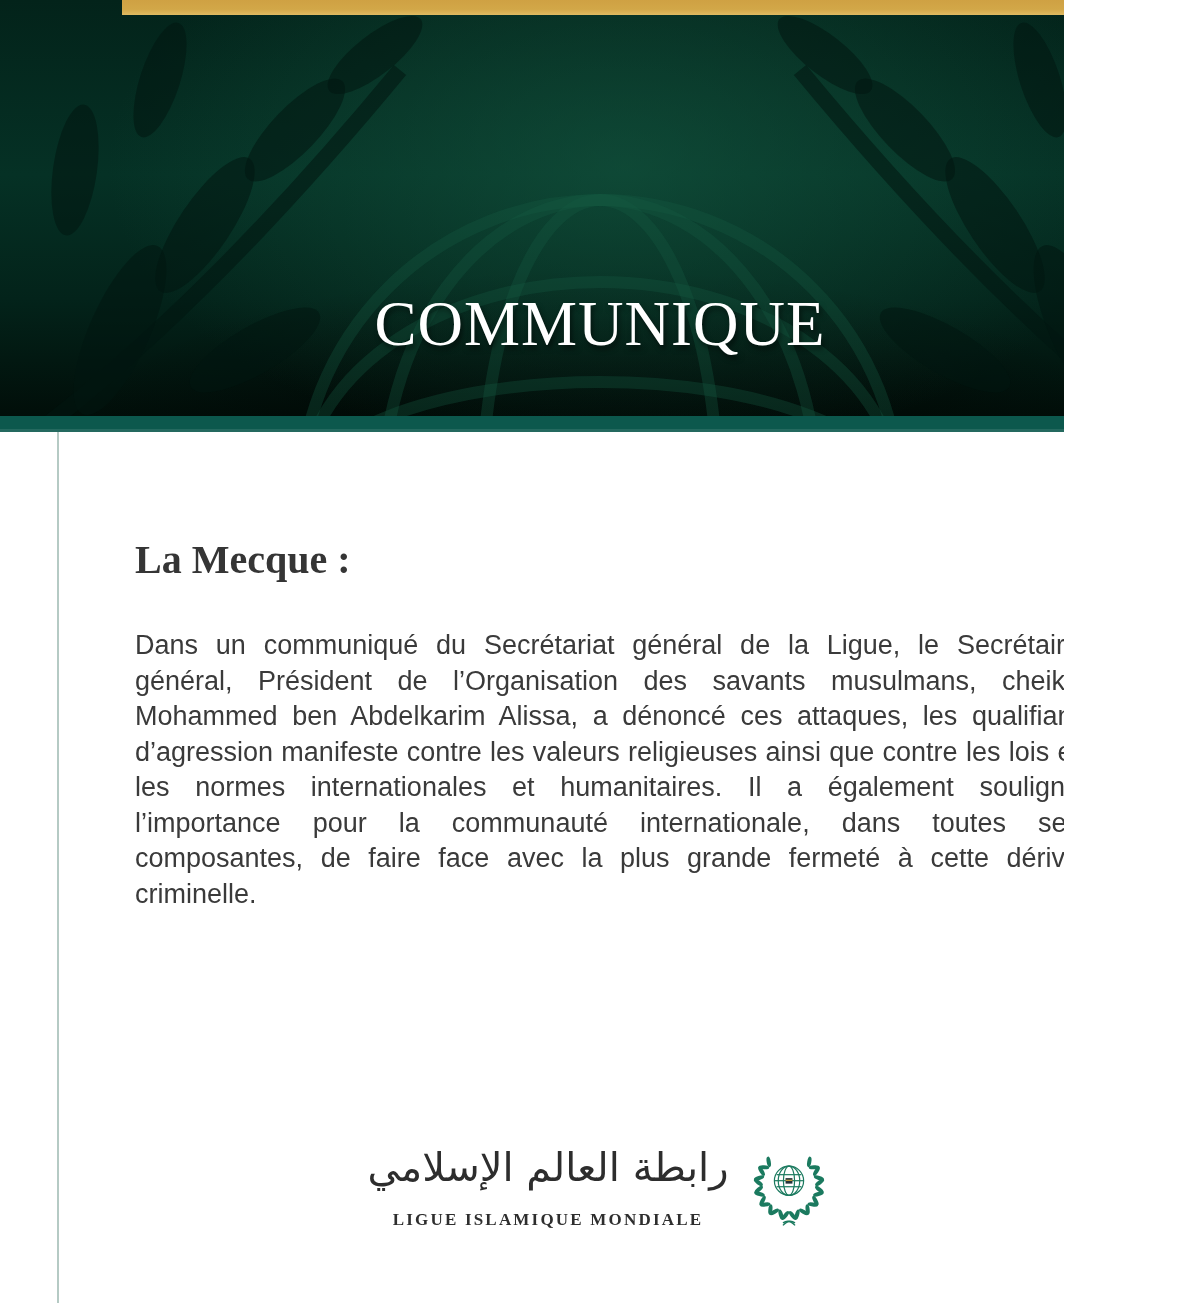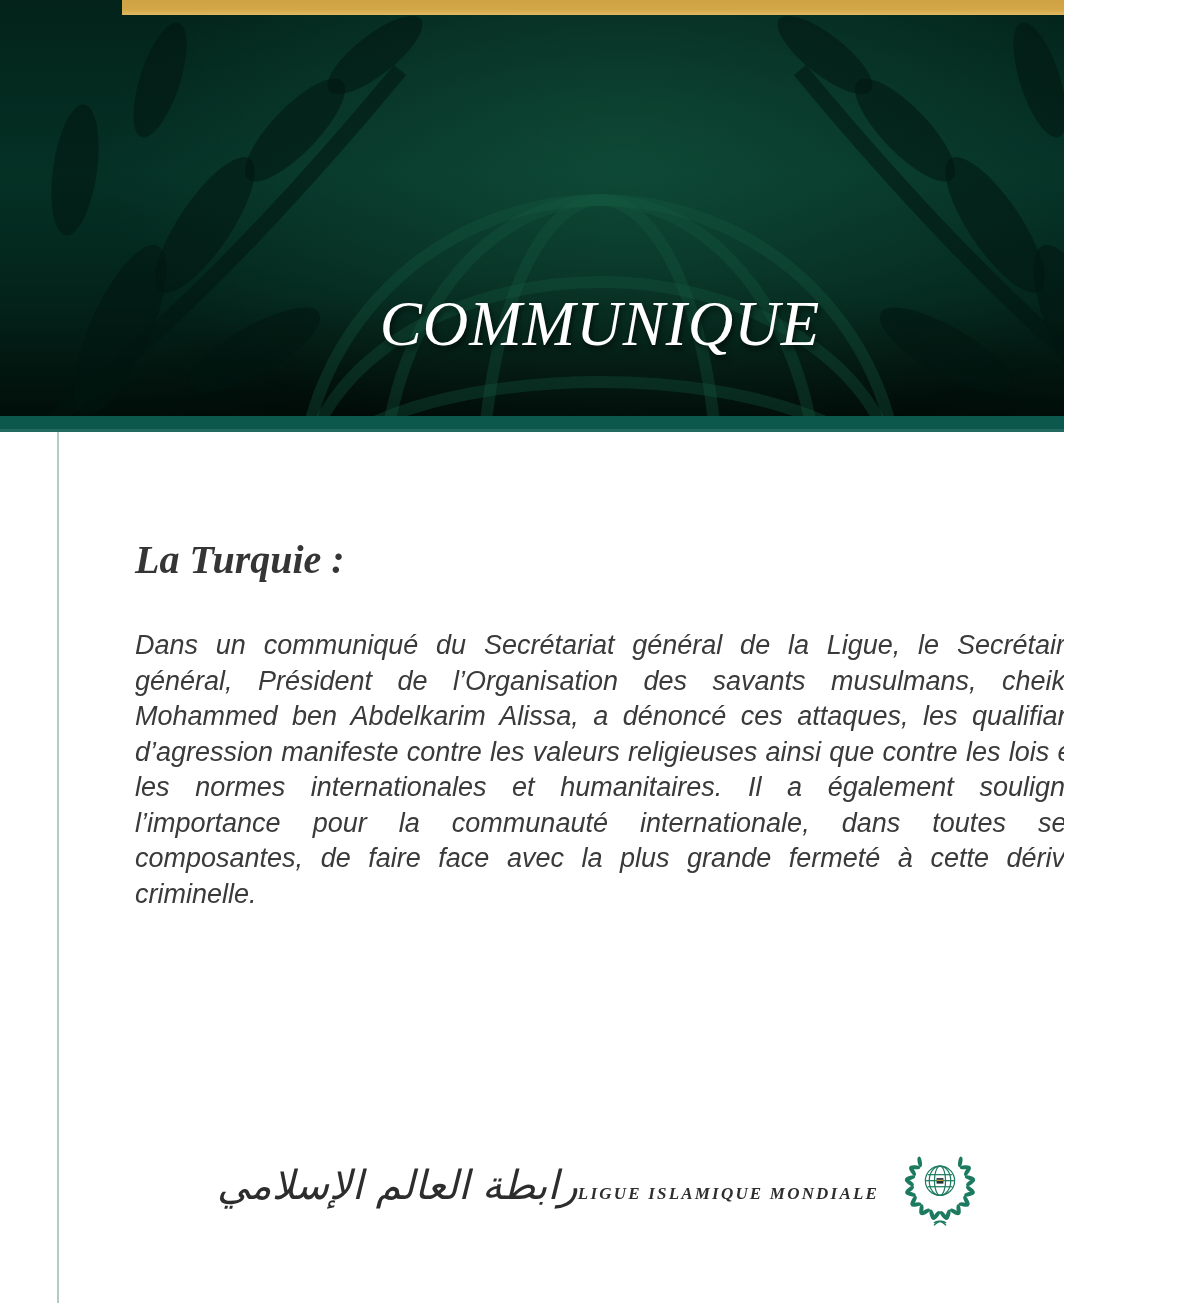--- a/index.html
+++ b/index.html
@@ -1,17 +1,17 @@
 <!DOCTYPE html>
 <html><head>
 <meta charset="utf-8">
 <style>
   html,body { margin:0; padding:0; }
   body { width:1200px; font-family:"Liberation Sans", sans-serif; background:#ffffff; }
-  .page { position:relative; width:1064px; height:1303px; background:#14532d; overflow:hidden;font-style:italic; }
+  .page { position:relative; width:1064px; height:1303px; background:#14532d; overflow:hidden; }
 
   
   .banner {
     position:relative; width:1200px; height:416px; overflow:hidden;
     background:
       radial-gradient(ellipse 760px 430px at 52% 40%, rgba(22,92,68,0.55), rgba(22,92,68,0) 68%),
       radial-gradient(ellipse 900px 300px at 50% 108%, rgba(0,6,4,0.85), rgba(0,6,4,0) 60%),
       linear-gradient(180deg, #03231a 0%, #053125 42%, #03231a 72%, #010e09 100%);
   }
   .banner-deco { position:absolute; left:0; top:0; width:1200px; height:416px; }
@@ -49,21 +49,21 @@
     margin:0 0 35px 0;
     font-size:27px; line-height:35.5px; color:#3a3a3a;
     text-align:justify;
   }
 
   
   .footer-logo {
     position:absolute; top:706px; left:0; width:1200px;
     display:flex; justify-content:center; align-items:center; gap:18px;
   }
-  .logo-text { display:flex; flex-direction:row; align-items:center; }
+  .logo-text { display:flex; flex-direction:column; align-items:center; }
   .logo-arabic {
     direction:rtl; unicode-bidi:bidi-override; direction:rtl; unicode-bidi:isolate;
     font-family:"DejaVu Sans", sans-serif;
     font-size:40px; line-height:52px; color:#2d2d2d;
   }
   .logo-latin {
     margin-top:17px;
     font-family:"Liberation Serif", serif; font-weight:700;
     font-size:17px; letter-spacing:2.2px; color:#2e2e2e; white-space:nowrap;
   }
@@ -110,21 +110,21 @@
     <div class="gold-bar"></div>
     <h1 class="banner-title">COMMUNIQUE</h1>
   </header>
 
   <div class="teal-strip"></div>
 
   <main class="content">
     <div class="frame-line left"></div>
     <div class="frame-line right"></div>
 
-    <h2 class="dateline">La Turquie :</h2>
+    <h2 class="dateline">La Mecque :</h2>
 
     <div class="body-copy">
       <p>Dans un communiqué du Secrétariat général de la Ligue, le Secrétaire général, Président de l’Organisation des savants musulmans, cheikh Mohammed ben Abdelkarim Alissa, a dénoncé ces attaques, les qualifiant d’agression manifeste contre les valeurs religieuses ainsi que contre les lois et les normes internationales et humanitaires. Il a également souligné l’importance pour la communauté internationale, dans toutes ses composantes, de faire face avec la plus grande fermeté à cette dérive criminelle.</p>
     </div>
 
     <div class="footer-logo">
       <div class="logo-text">
         <div class="logo-arabic">رابطة العالم الإسلامي</div>
         <div class="logo-latin">LIGUE ISLAMIQUE MONDIALE</div>
       </div>

